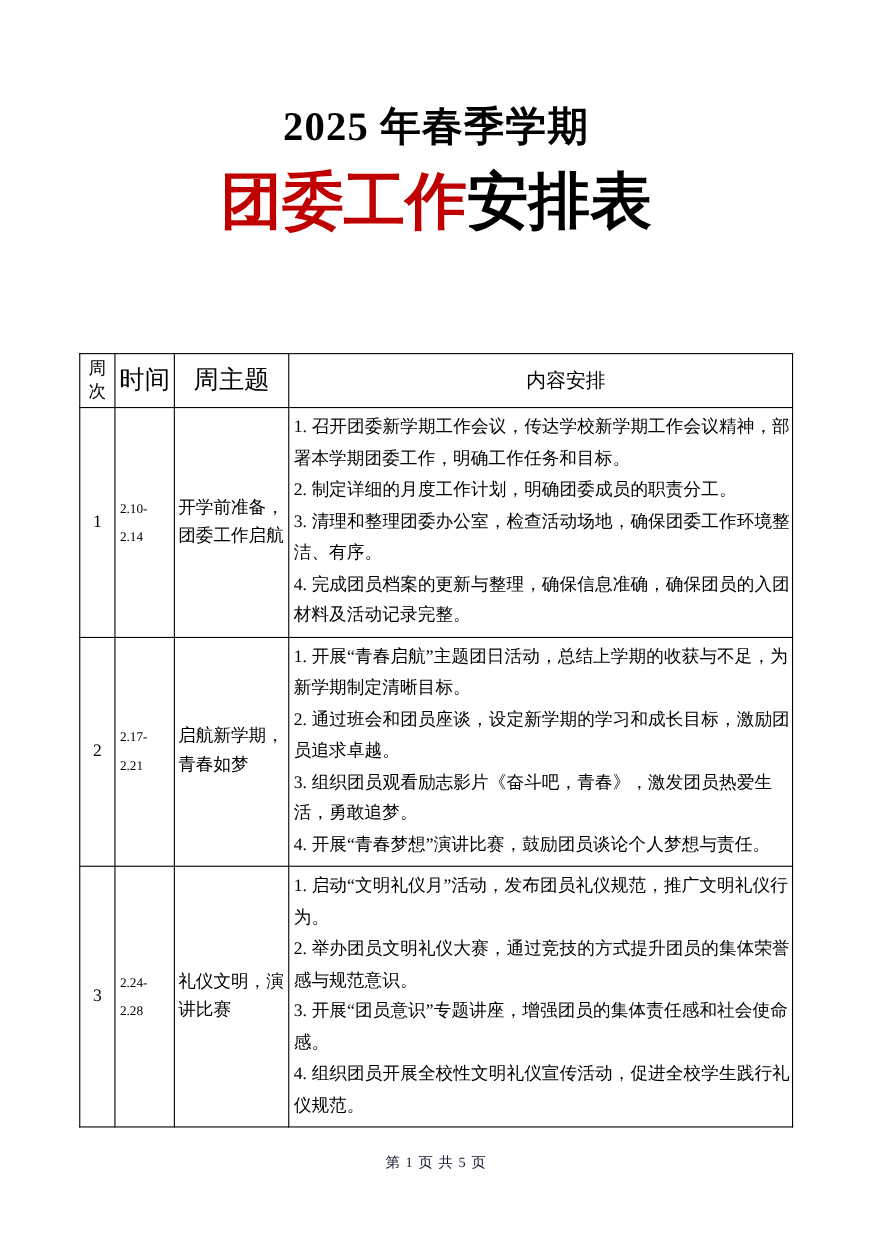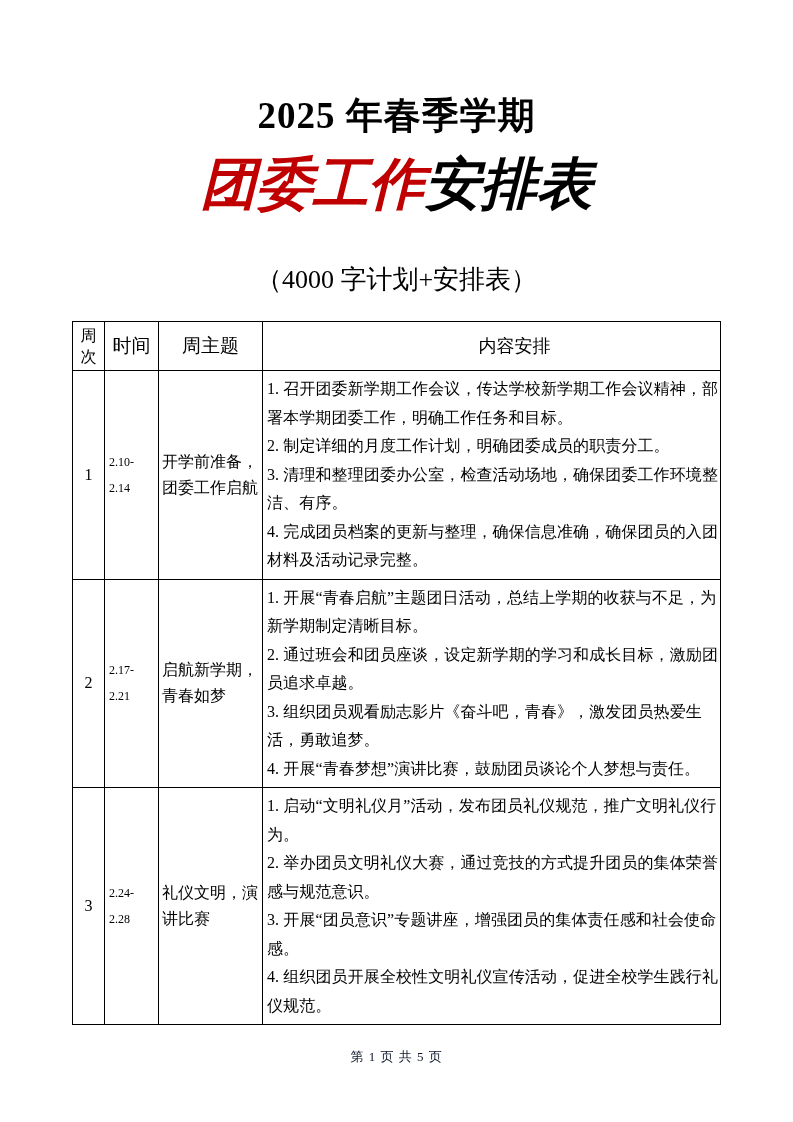--- a/index.html
+++ b/index.html
@@ -37,21 +37,20 @@
     letter-spacing: 1px;
     white-space: nowrap;
   }
   .title-line2 {
     font-size: 56px;
     line-height: 76px;
     font-weight: 700;
     letter-spacing: 0px;
     white-space: nowrap;
     margin-top: 2px;
-    font-style: italic;
   }
   .title-red {
     color: #C00000;
   }
   .title-black {
     color: #000000;
   }
   .subtitle {
     position: absolute;
     left: 0;
@@ -81,21 +80,21 @@
   }
   col.c-week  { width: 32px; }
   col.c-time  { width: 54px; }
   col.c-theme { width: 104px; }
   col.c-body  { width: 458px; }
 
   
   thead td {
     text-align: center;
     font-weight: 700;
-    font-size: 19px;
+    font-size: 23px;
     line-height: 24px;
     padding: 4px 2px;
   }
   thead td.h-week {
     font-size: 16px;
     line-height: 21px;
     padding: 3px 1px;
   }
   thead td.h-body {
     font-size: 18px;
@@ -149,21 +148,20 @@
 
 <div class="page">
 
   <div class="title-block">
     <div class="title-line1">2025 年春季学期</div>
     <div class="title-line2">
       <span class="title-red">团委工作</span><span class="title-black">安排表</span>
     </div>
   </div>
 
-  <div class="subtitle">（4000 字计划+安排表）</div>
 
   <table class="sched-table">
     <colgroup>
       <col class="c-week">
       <col class="c-time">
       <col class="c-theme">
       <col class="c-body">
     </colgroup>
     <thead>
       <tr>

